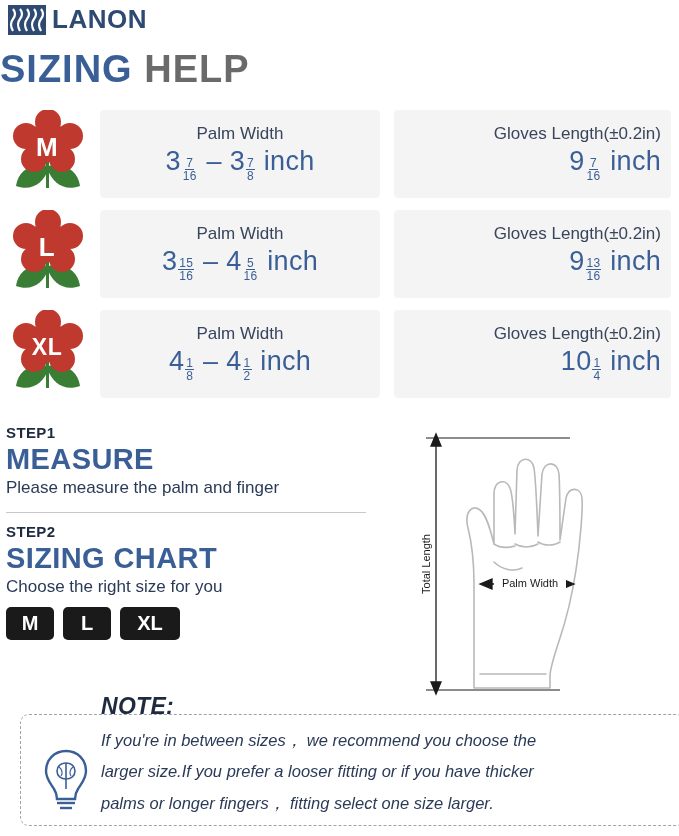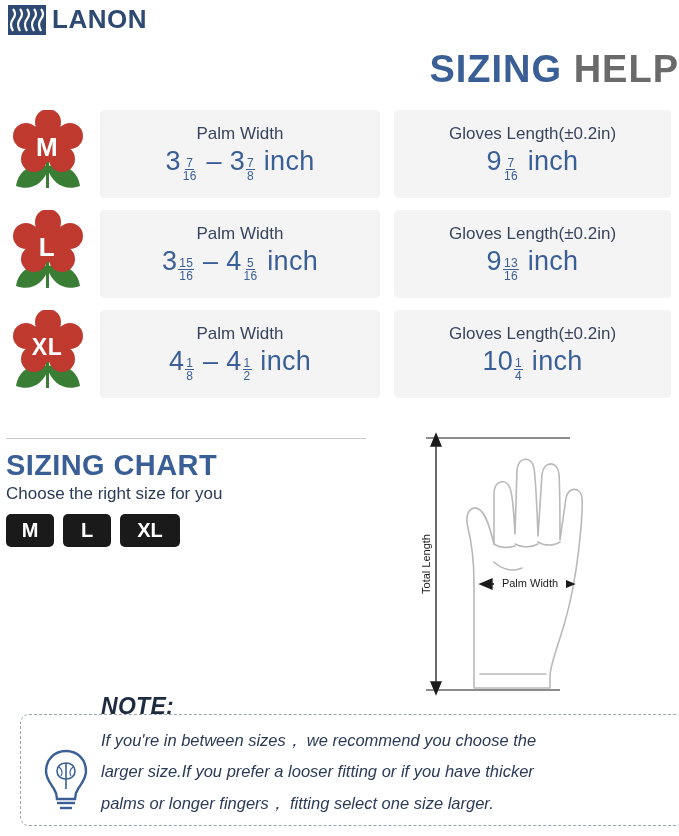--- a/index.html
+++ b/index.html
@@ -35,21 +35,21 @@
     color: #2e4a73;
     font-family: "Liberation Sans", sans-serif;
   }
 
   
   .title {
     position: absolute;
     top: 48px;
     left: 0;
     width: 100%;
-    text-align: right;
+    text-align: left;
     font-size: 38px;
     font-weight: bold;
     letter-spacing: 1px;
   }
   .title .word1 { color: #3a5f97; }
   .title .word2 { color: #6a6a6a; }
 
   
   .size-table {
     position: absolute;
@@ -87,21 +87,21 @@
   .panel {
     background: #f4f4f4;
     border-radius: 4px;
     padding: 8px 10px 10px;
     display: flex;
     flex-direction: column;
     align-items: center;
     justify-content: center;
   }
   .panel.palm { flex: 0 0 280px; width: 280px; }
-  .panel.length { flex: 1 1 auto; }
+  .panel.length { flex: 1 1 auto; align-items: flex-end; }
   .panel-label {
     font-size: 17px;
     color: #39455c;
     margin-bottom: 2px;
   }
   .panel-value {
     font-size: 27px;
     color: #3a5f97;
     letter-spacing: 0.3px;
     white-space: nowrap;
@@ -365,22 +365,28 @@
             <span class="num">1</span>
             <span class="den">4</span>
           </span>
         <span>inch</span>
       </div>
     </div>
   </div>
 </div>
 
 <div class="steps">
+  <div>
+    <div class="step-kicker">STEP1</div>
+    <div class="step-title">MEASURE</div>
+    <div class="step-desc">Please measure the palm and finger</div>
+  </div>
   <hr class="step-divider">
   <div>
+    <div class="step-kicker">STEP2</div>
     <div class="step-title">SIZING CHART</div>
     <div class="step-desc">Choose the right size for you</div>
   </div>
   <div class="size-chips">
     <div class="chip">M</div>
     <div class="chip">L</div>
     <div class="chip wide">XL</div>
   </div>
 </div>
 

